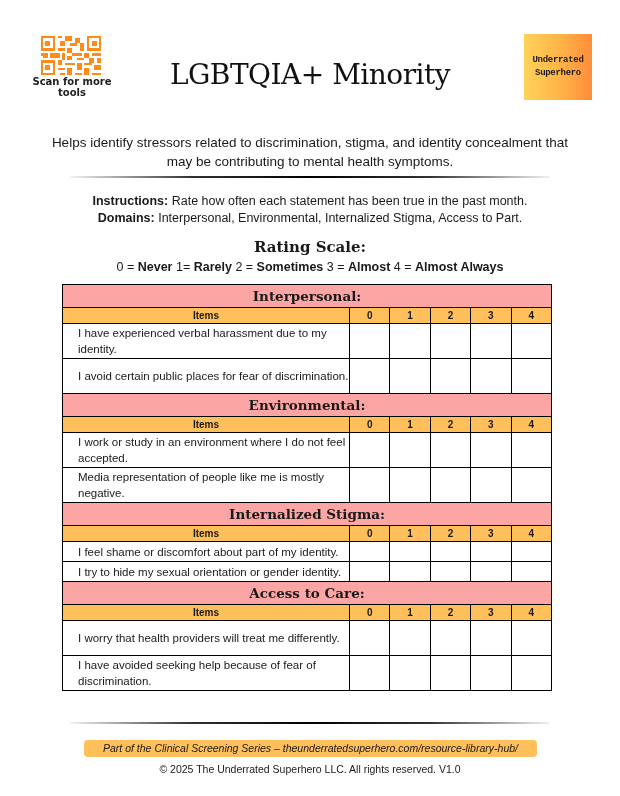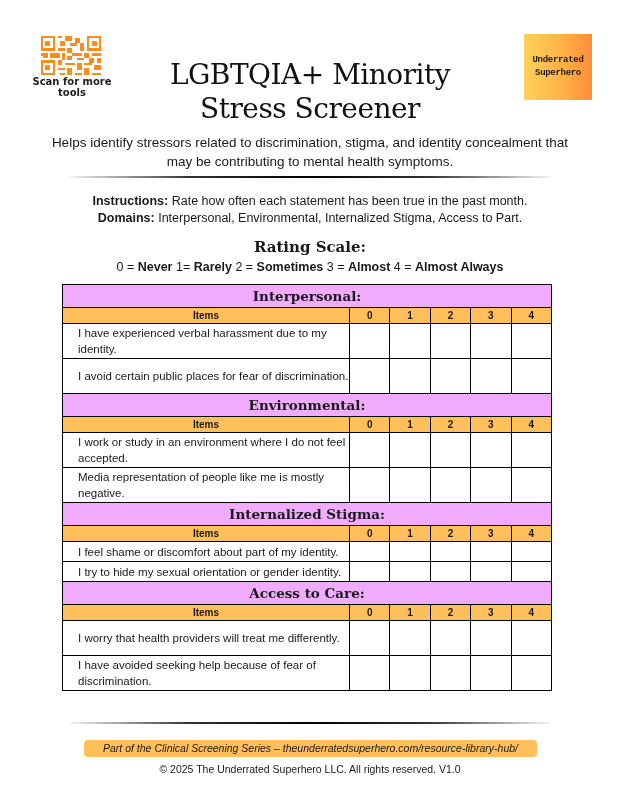--- a/index.html
+++ b/index.html
@@ -21,21 +21,21 @@
 
   .instructions { position: absolute; left: 50px; top: 193px; width: 520px; text-align: center; font-size: 12.5px; line-height: 17px; color: #1a1a1a; }
   .instructions b { font-weight: bold; }
 
   .scale-title { position: absolute; left: 160px; top: 238px; width: 300px; text-align: center; font-family: "DejaVu Serif", serif; font-weight: bold; font-size: 15px; color: #1a1a1a; }
   .scale-line { position: absolute; left: 50px; top: 260px; width: 520px; text-align: center; font-size: 12.5px; color: #1a1a1a; }
   .scale-line b { font-weight: bold; margin-top: 34px; }
 
   table.screener { position: absolute; left: 62px; top: 284px; width: 490px; border-collapse: collapse; table-layout: fixed; }
   table.screener td, table.screener th { border: 1.3px solid #000; padding: 0; }
-  .domain-row td { background: #f0abfc; height: 22px; text-align: center; font-family: "DejaVu Serif", serif; font-weight: bold; font-size: 13.5px; color: #1a1a1a; }
+  .domain-row td { background: #fca5a5; height: 22px; text-align: center; font-family: "DejaVu Serif", serif; font-weight: bold; font-size: 13.5px; color: #1a1a1a; }
   .hdr-row th { background: #ffbf5a; height: 15px; font-size: 10px; font-weight: bold; color: #1a1a1a; text-align: center; }
   .item-row td { height: 34px; background: #fff; }
   .item-row.short td { height: 19px; }
   .item-row td.item-text { font-size: 11.5px; line-height: 16px; color: #1a1a1a; padding-left: 15px; vertical-align: middle; }
   td.box { cursor: pointer; }
 
   .footer-pill { position: absolute; left: 84px; top: 740px; width: 453px; height: 17px; background: #ffbf5a; border-radius: 4px; text-align: center; font-size: 10.5px; font-style: italic; line-height: 17px; color: #1a1a1a; }
   .copyright { position: absolute; left: 60px; top: 763px; width: 500px; text-align: center; font-size: 10.5px; color: #1a1a1a; }
 </style>
 </head>
@@ -86,21 +86,20 @@
 </svg>
 <div class="qr-caption">Scan for more tools</div>
 
 <div class="logo">
   <span>Underrated</span>
   <span>Superhero</span>
 </div>
 
 <div class="title">
   <div>LGBTQIA+ Minority</div>
-  <div>Stress Screener</div>
 </div>
 
 <div class="subtitle">Helps identify stressors related to discrimination, stigma, and identity concealment that may be contributing to mental health symptoms.</div>
 
 <div class="divider top"></div>
 
 <div class="instructions">
   <div><b>Instructions:</b><span> Rate how often each statement has been true in the past month.</span></div>
   <div><b>Domains:</b><span> Interpersonal, Environmental, Internalized Stigma, Access to Part.</span></div>
 </div>

